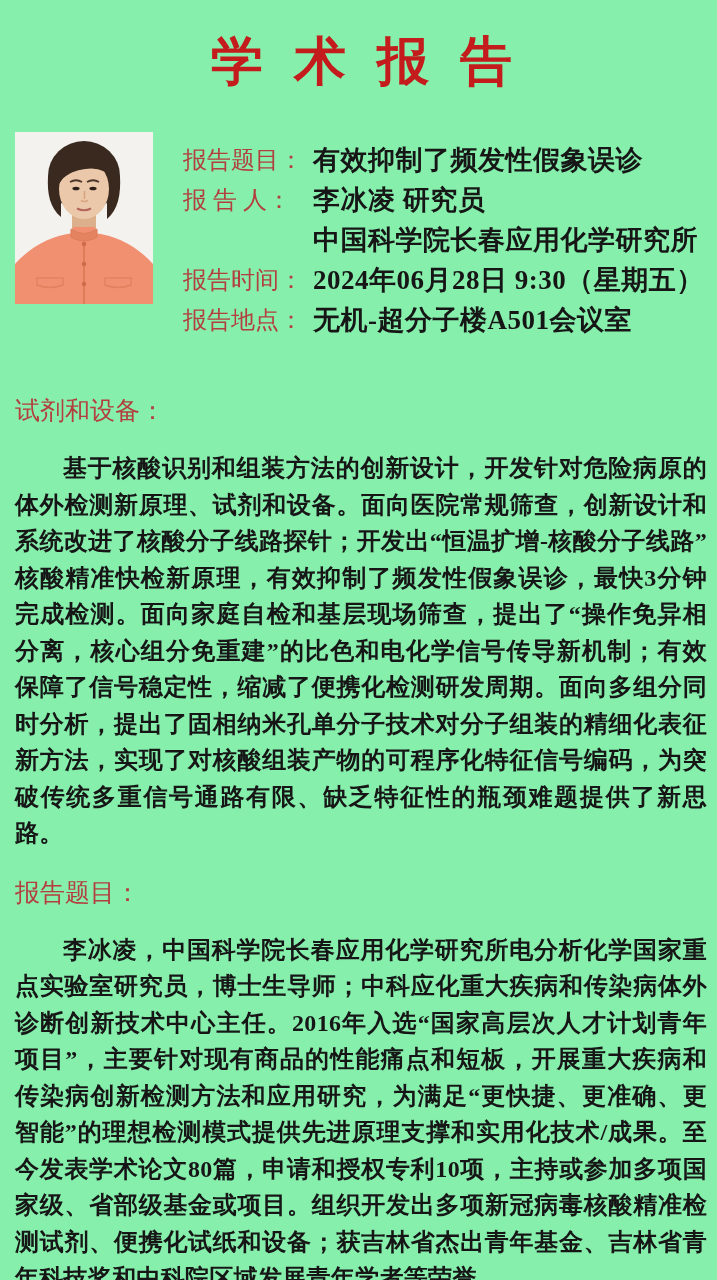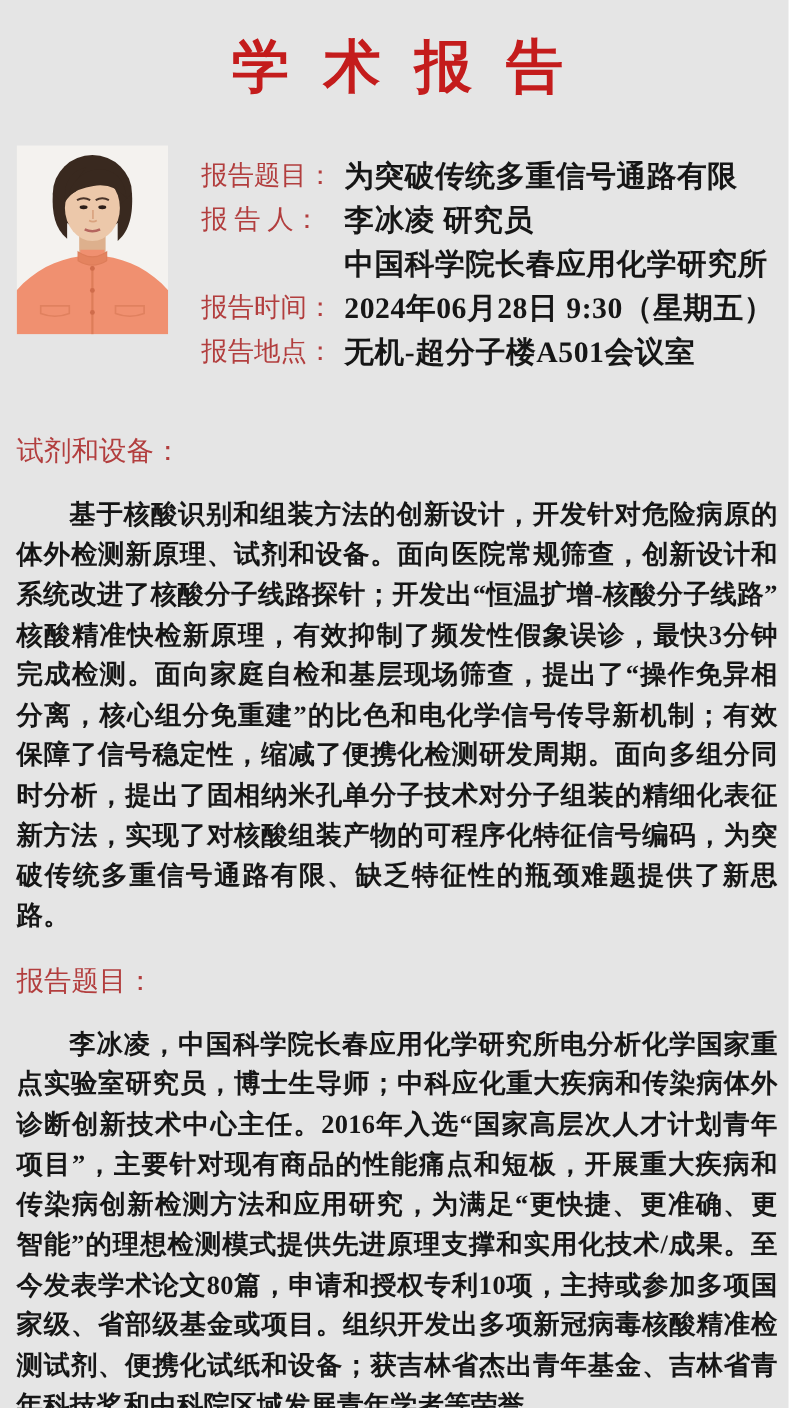--- a/index.html
+++ b/index.html
@@ -13,21 +13,21 @@
     --skin-dark: #ddb08d;
     --photo-bg: #f4f2ef;
   }
   * { box-sizing: border-box; }
   html, body { margin: 0; padding: 0; background: #ffffff; }
   .poster {
     position: relative;
     width: 717px;
     height: 1280px;
     overflow: hidden;
-    background: #e5e5e5;
+    background: #86efac;
     font-family: "Liberation Serif", serif;
     padding: 0 10px 0 15px;
   }
   .title {
     margin: 0;
     padding-top: 30px;
     padding-left: 10px;
     text-align: center;
     font-size: 52px;
     line-height: 64px;
@@ -141,21 +141,21 @@
 
         <path d="M69.5,59 L69.5,67 M66,68.5 Q69.5,70.5 73,68.5" fill="none" stroke="#d9a27e" stroke-width="1.5"></path>
 
         <path d="M62,76.5 Q69,80 76,76.5" fill="none" stroke="#b5655e" stroke-width="2.2"></path>
       </svg>
     </div>
 
     <div class="info">
       <div class="info-row">
         <span class="info-label">报告题目：</span>
-        <span class="info-value">为突破传统多重信号通路有限</span>
+        <span class="info-value">有效抑制了频发性假象误诊</span>
       </div>
       <div class="info-row">
         <span class="info-label">报 告 人：</span>
         <span class="info-value">李冰凌 研究员</span>
       </div>
       <div class="info-row">
         <span class="info-label"></span>
         <span class="info-value">中国科学院长春应用化学研究所</span>
       </div>
       <div class="info-row">

